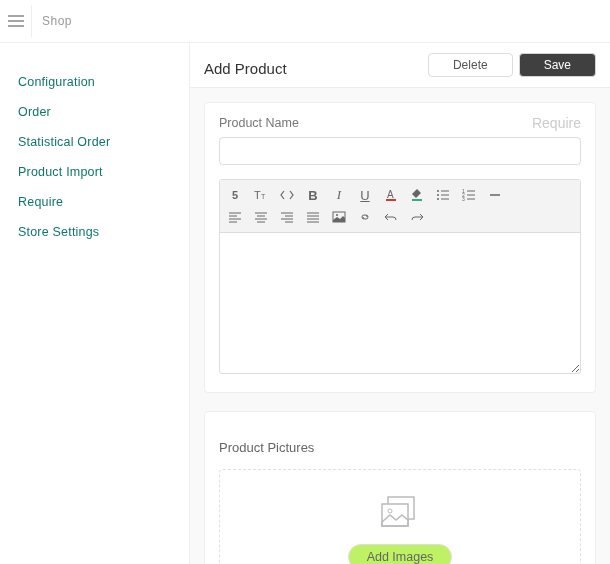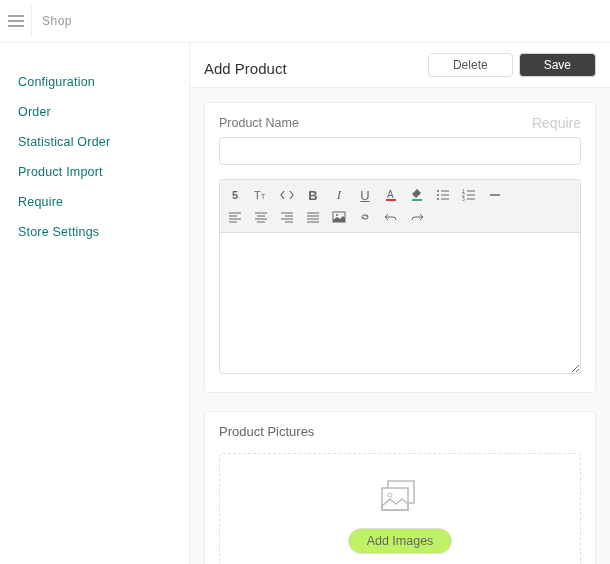--- a/index.html
+++ b/index.html
@@ -148,20 +148,21 @@
   .editor-body {
     min-height: 140px;
     resize: vertical;
     overflow: auto;
     padding: 6px;
   }
   .section-title {
     font-size: 13px;
     color: #666;
     margin-bottom: 14px;
+    margin-top: 16px;
   }
   .dropzone {
     border: 1px dashed #e0e0e0;
     border-radius: 4px;
     padding: 26px 10px 18px;
     display: flex;
     flex-direction: column;
     align-items: center;
     gap: 14px;
   }

